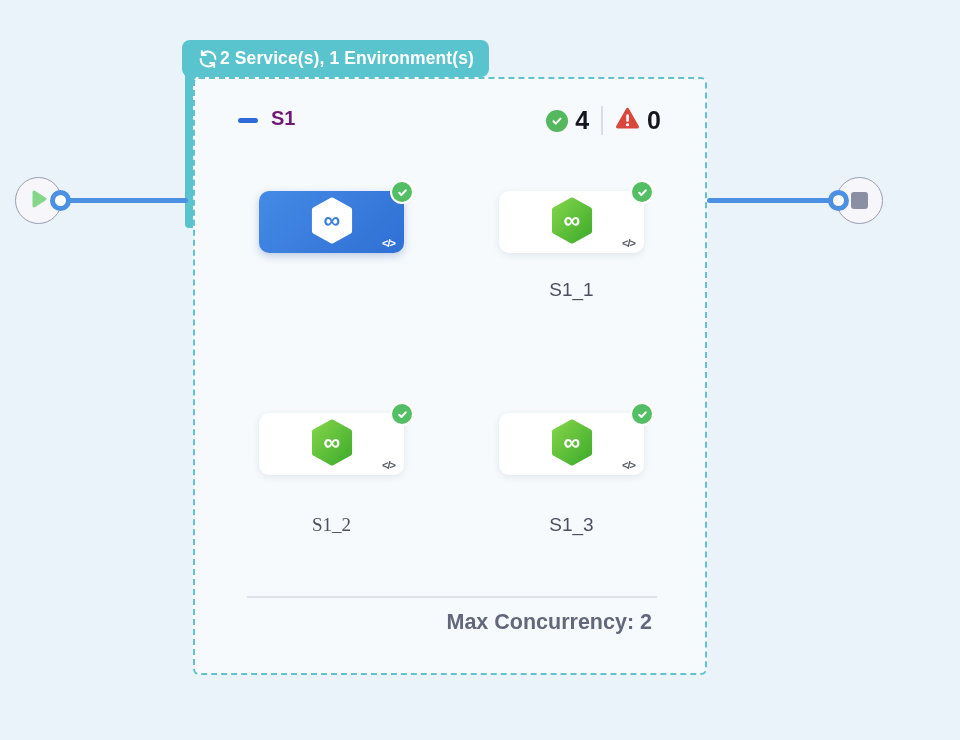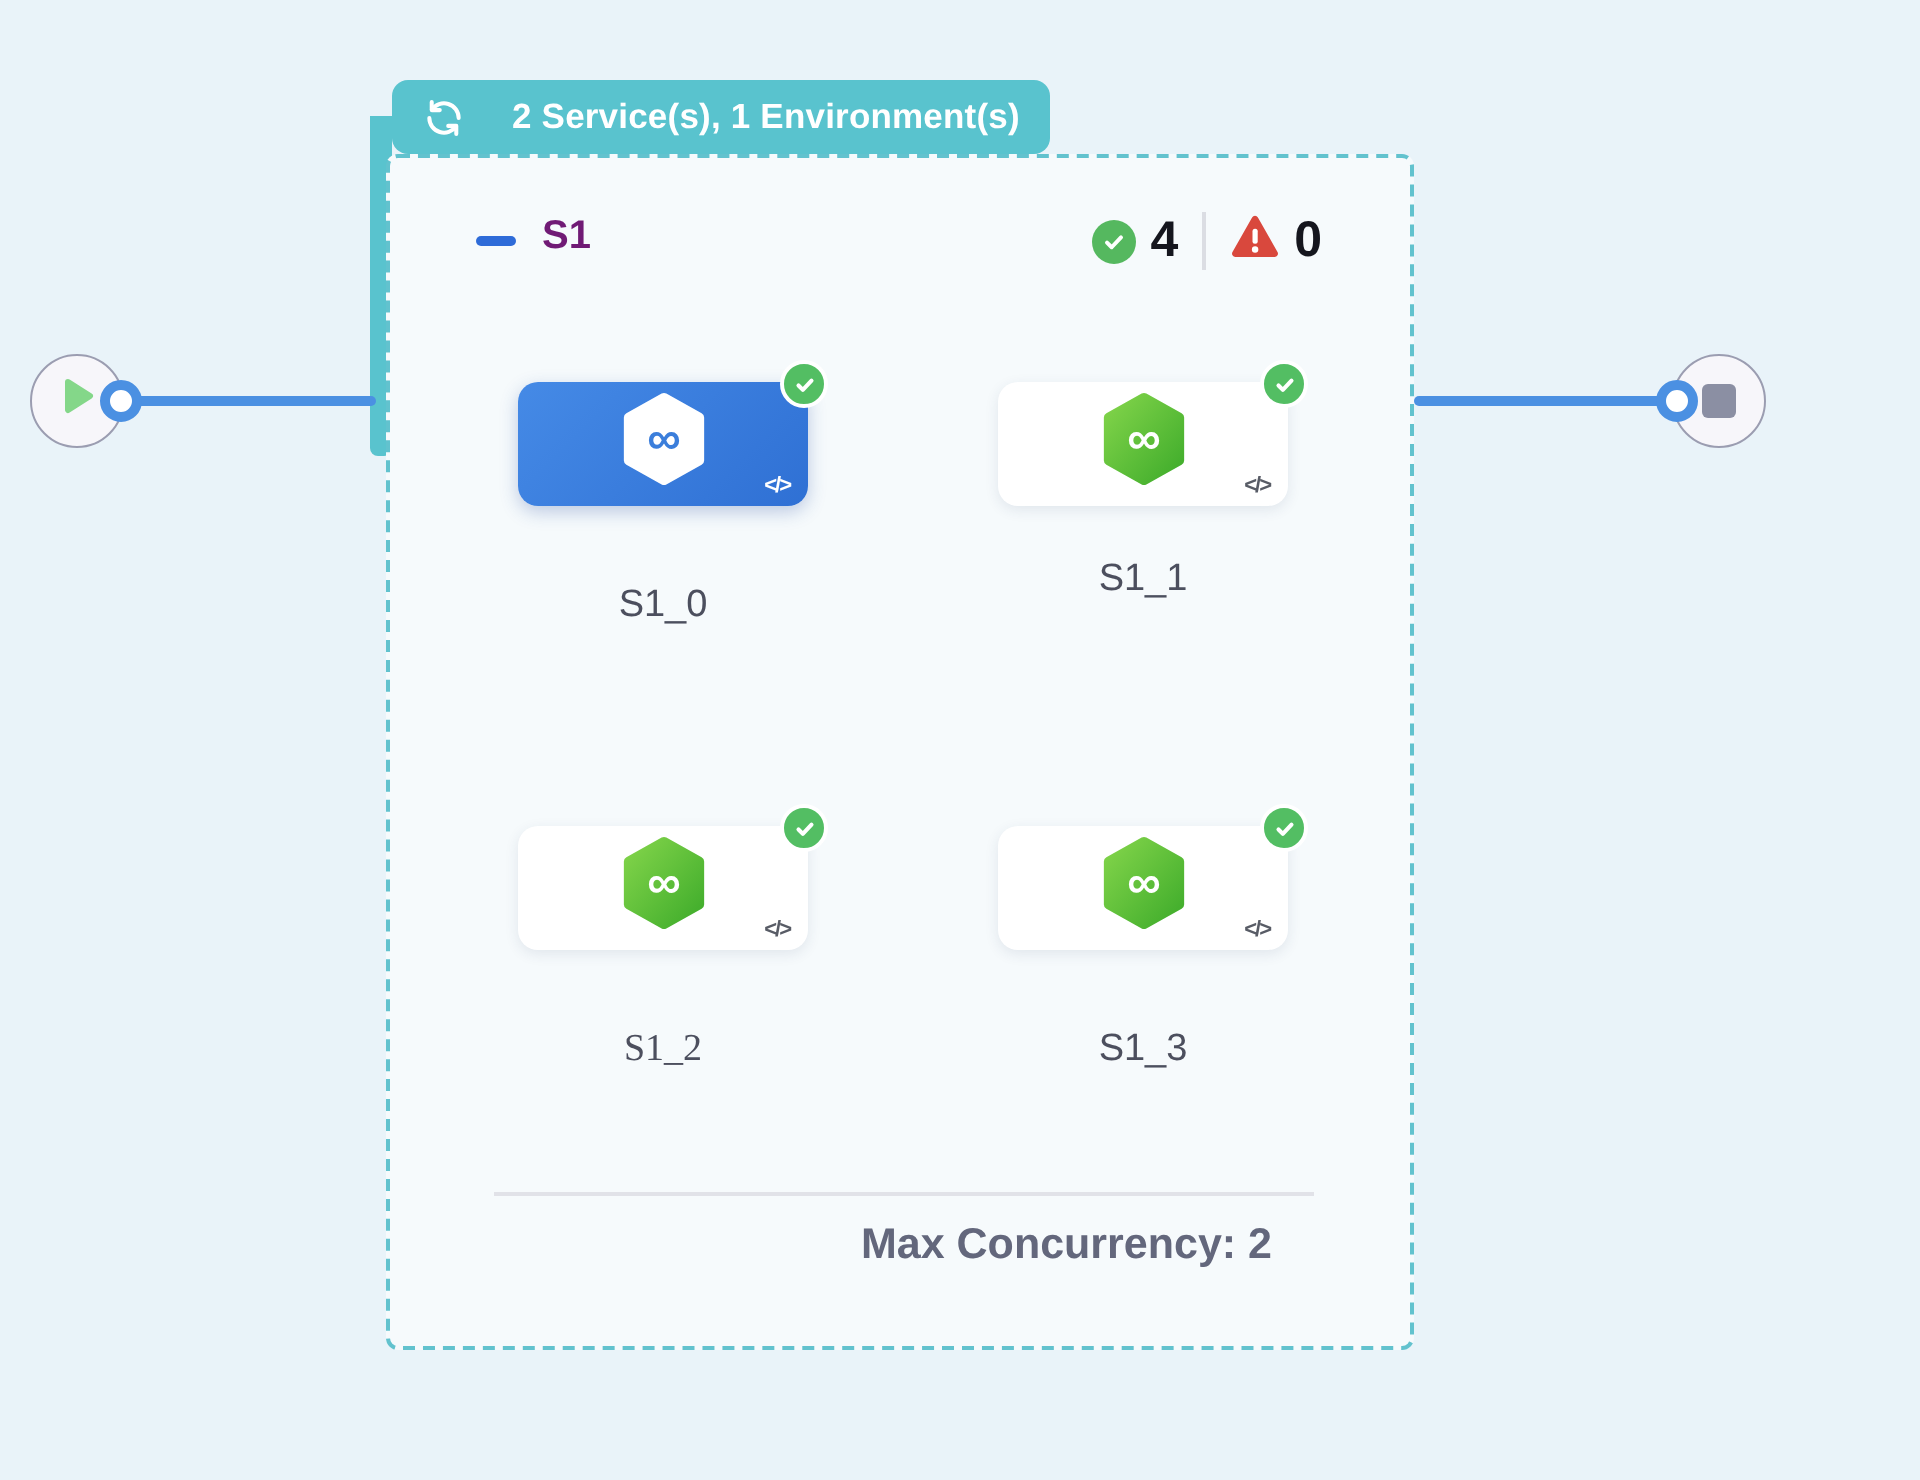--- a/index.html
+++ b/index.html
@@ -19,22 +19,22 @@
   .end-port   { left:828px; top:190px; }
   .edge { position:absolute; height:5px; background:#4B90E2; border-radius:2.5px; z-index:1; }
   .edge-left  { left:58px;  top:198px; width:130px; }
   .edge-right { left:707px; top:198px; width:131px; }
 
   
   .strip { position:absolute; left:185px; top:58px; width:11px; height:170px;
            background:#59C3CE; border-radius:0 0 4px 4px; z-index:0; }
 
   
-  .badge { position:absolute; left:196px; top:40px; height:37px;
-           display:flex; align-items:center; gap:23px; padding:0 15px;
+  .badge { position:absolute; left:182px; top:40px; height:37px;
+           display:flex; align-items:center; gap:1px; padding:0 15px;
            background:#59C3CE; color:#fff; font-size:17.5px; font-weight:600;
            border-radius:8px; z-index:3; letter-spacing:.1px; }
   .badge svg { display:block; }
 
   
   .group { position:absolute; left:193px; top:77px; width:514px; height:598px;
            background:#F6FAFC; border:2.5px dashed #62C2CE; border-radius:6px; z-index:1; }
 
   .collapse-dash { position:absolute; left:43px; top:39px; width:20px; height:5px;
                    border-radius:3px; background:#2E6BD8; cursor:pointer; }
@@ -65,21 +65,21 @@
                  display:flex; align-items:center; justify-content:center; }
   .card-label { position:absolute; width:145px; text-align:center;
                 font-size:19px; color:#4C4F5E; }
   .l0 { left:64px;  top:213px; }
   .l1 { left:304px; top:200px; }
   .l2 { left:64px;  top:435px;font-family:Liberation Serif, serif; }
   .l3 { left:304px; top:435px; }
 
   .footer-divider { position:absolute; left:52px; top:517px; width:410px;
                     height:1.5px; background:#E1E2E8; }
-  .max-conc { position:absolute; right:69px; top:531px; font-size:21.5px;
+  .max-conc { position:absolute; right:53px; top:531px; font-size:21.5px;
               font-weight:700; color:#63677C; }
 </style>
 </head>
 <body>
 
 <div class="canvas">
 
   <div class="node start-node">
     <span>
       <svg width="20" height="22" viewBox="0 0 20 22">
@@ -197,21 +197,20 @@
         </svg>
       </span>
       <span class="code-glyph">&lt;/&gt;</span>
       <span class="check-badge">
         <svg width="13" height="13" viewBox="0 0 24 24" fill="none">
           <path d="M6 12.5l4 4 8-8.5" stroke="#fff" stroke-width="3.8" stroke-linecap="round" stroke-linejoin="round"></path>
         </svg>
       </span>
     </div>
 
-    <div class="card-label l0">S1_0</div>
     <div class="card-label l1">S1_1</div>
     <div class="card-label l2">S1_2</div>
     <div class="card-label l3">S1_3</div>
 
     <div class="footer-divider"></div>
     <div class="max-conc">Max Concurrency: 2</div>
   </div>
 
   <div class="edge edge-right"></div>
   <div class="port end-port"></div>

